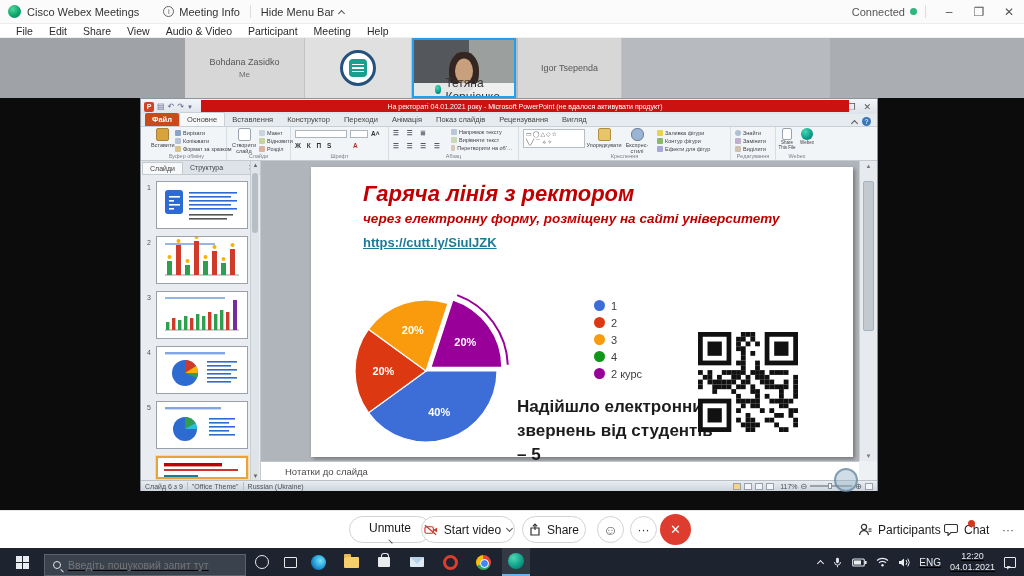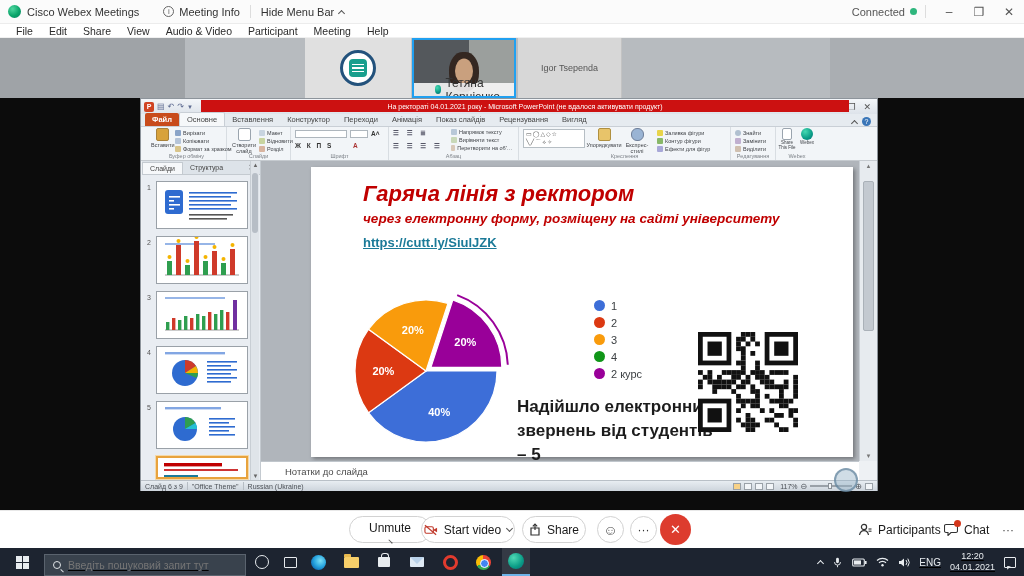--- a/index.html
+++ b/index.html
@@ -171,20 +171,24 @@
     <span class="menu-item">Edit</span>
     <span class="menu-item">Share</span>
     <span class="menu-item">View</span>
     <span class="menu-item">Audio &amp; Video</span>
     <span class="menu-item">Participant</span>
     <span class="menu-item">Meeting</span>
     <span class="menu-item">Help</span>
   </div>
 
   <div class="abs filmstrip">
+    <div class="tile" style="left:185px;width:120px;">
+      <span class="pname">Bohdana Zasidko</span>
+      <span class="psub">Me</span>
+    </div>
     <div class="tile" style="left:305px;width:107px;background:#e0e0e0;">
       <span class="logo-ring">
           <span class="logo-core">
             <i></i>
             <i></i>
             <i></i>
           </span>
         </span>
     </div>
     <div class="tile vidw video-active" style="left:412px;width:104px;">
@@ -696,21 +700,21 @@
     </div>
   <div class="ghost" style="left:858px;">
     <svg width="14" height="13" viewBox="0 0 14 13">
         <circle cx="6" cy="4" r="2.6" fill="none" stroke="#333" stroke-width="1.2"></circle>
         <path d="M1.5 12c.6-3 2.6-4.4 4.5-4.4S10 9 10.5 12" fill="none" stroke="#333" stroke-width="1.2"></path>
         <line x1="10.5" y1="6" x2="13.5" y2="6" stroke="#333" stroke-width="1.1"></line>
         <line x1="10.5" y1="8.2" x2="13.5" y2="8.2" stroke="#333" stroke-width="1.1"></line>
       </svg>
     <span>Participants</span>
   </div>
-  <div class="ghost" style="left:944px;">
+  <div class="ghost" style="left:944px;justify-content:center;">
     <svg width="14" height="13" viewBox="0 0 14 13">
         <path d="M2 1.5h10a1.5 1.5 0 0 1 1.5 1.5v5a1.5 1.5 0 0 1-1.5 1.5H7l-3 3v-3H2A1.5 1.5 0 0 1 .5 8V3A1.5 1.5 0 0 1 2 1.5z" fill="none" stroke="#333" stroke-width="1.1"></path>
       </svg>
     <span class="chat-dot"></span>
     <span>Chat</span>
   </div>
   <div class="ghost" style="left:1002px;color:#444;">
       <span>···</span>
     </div>
 

